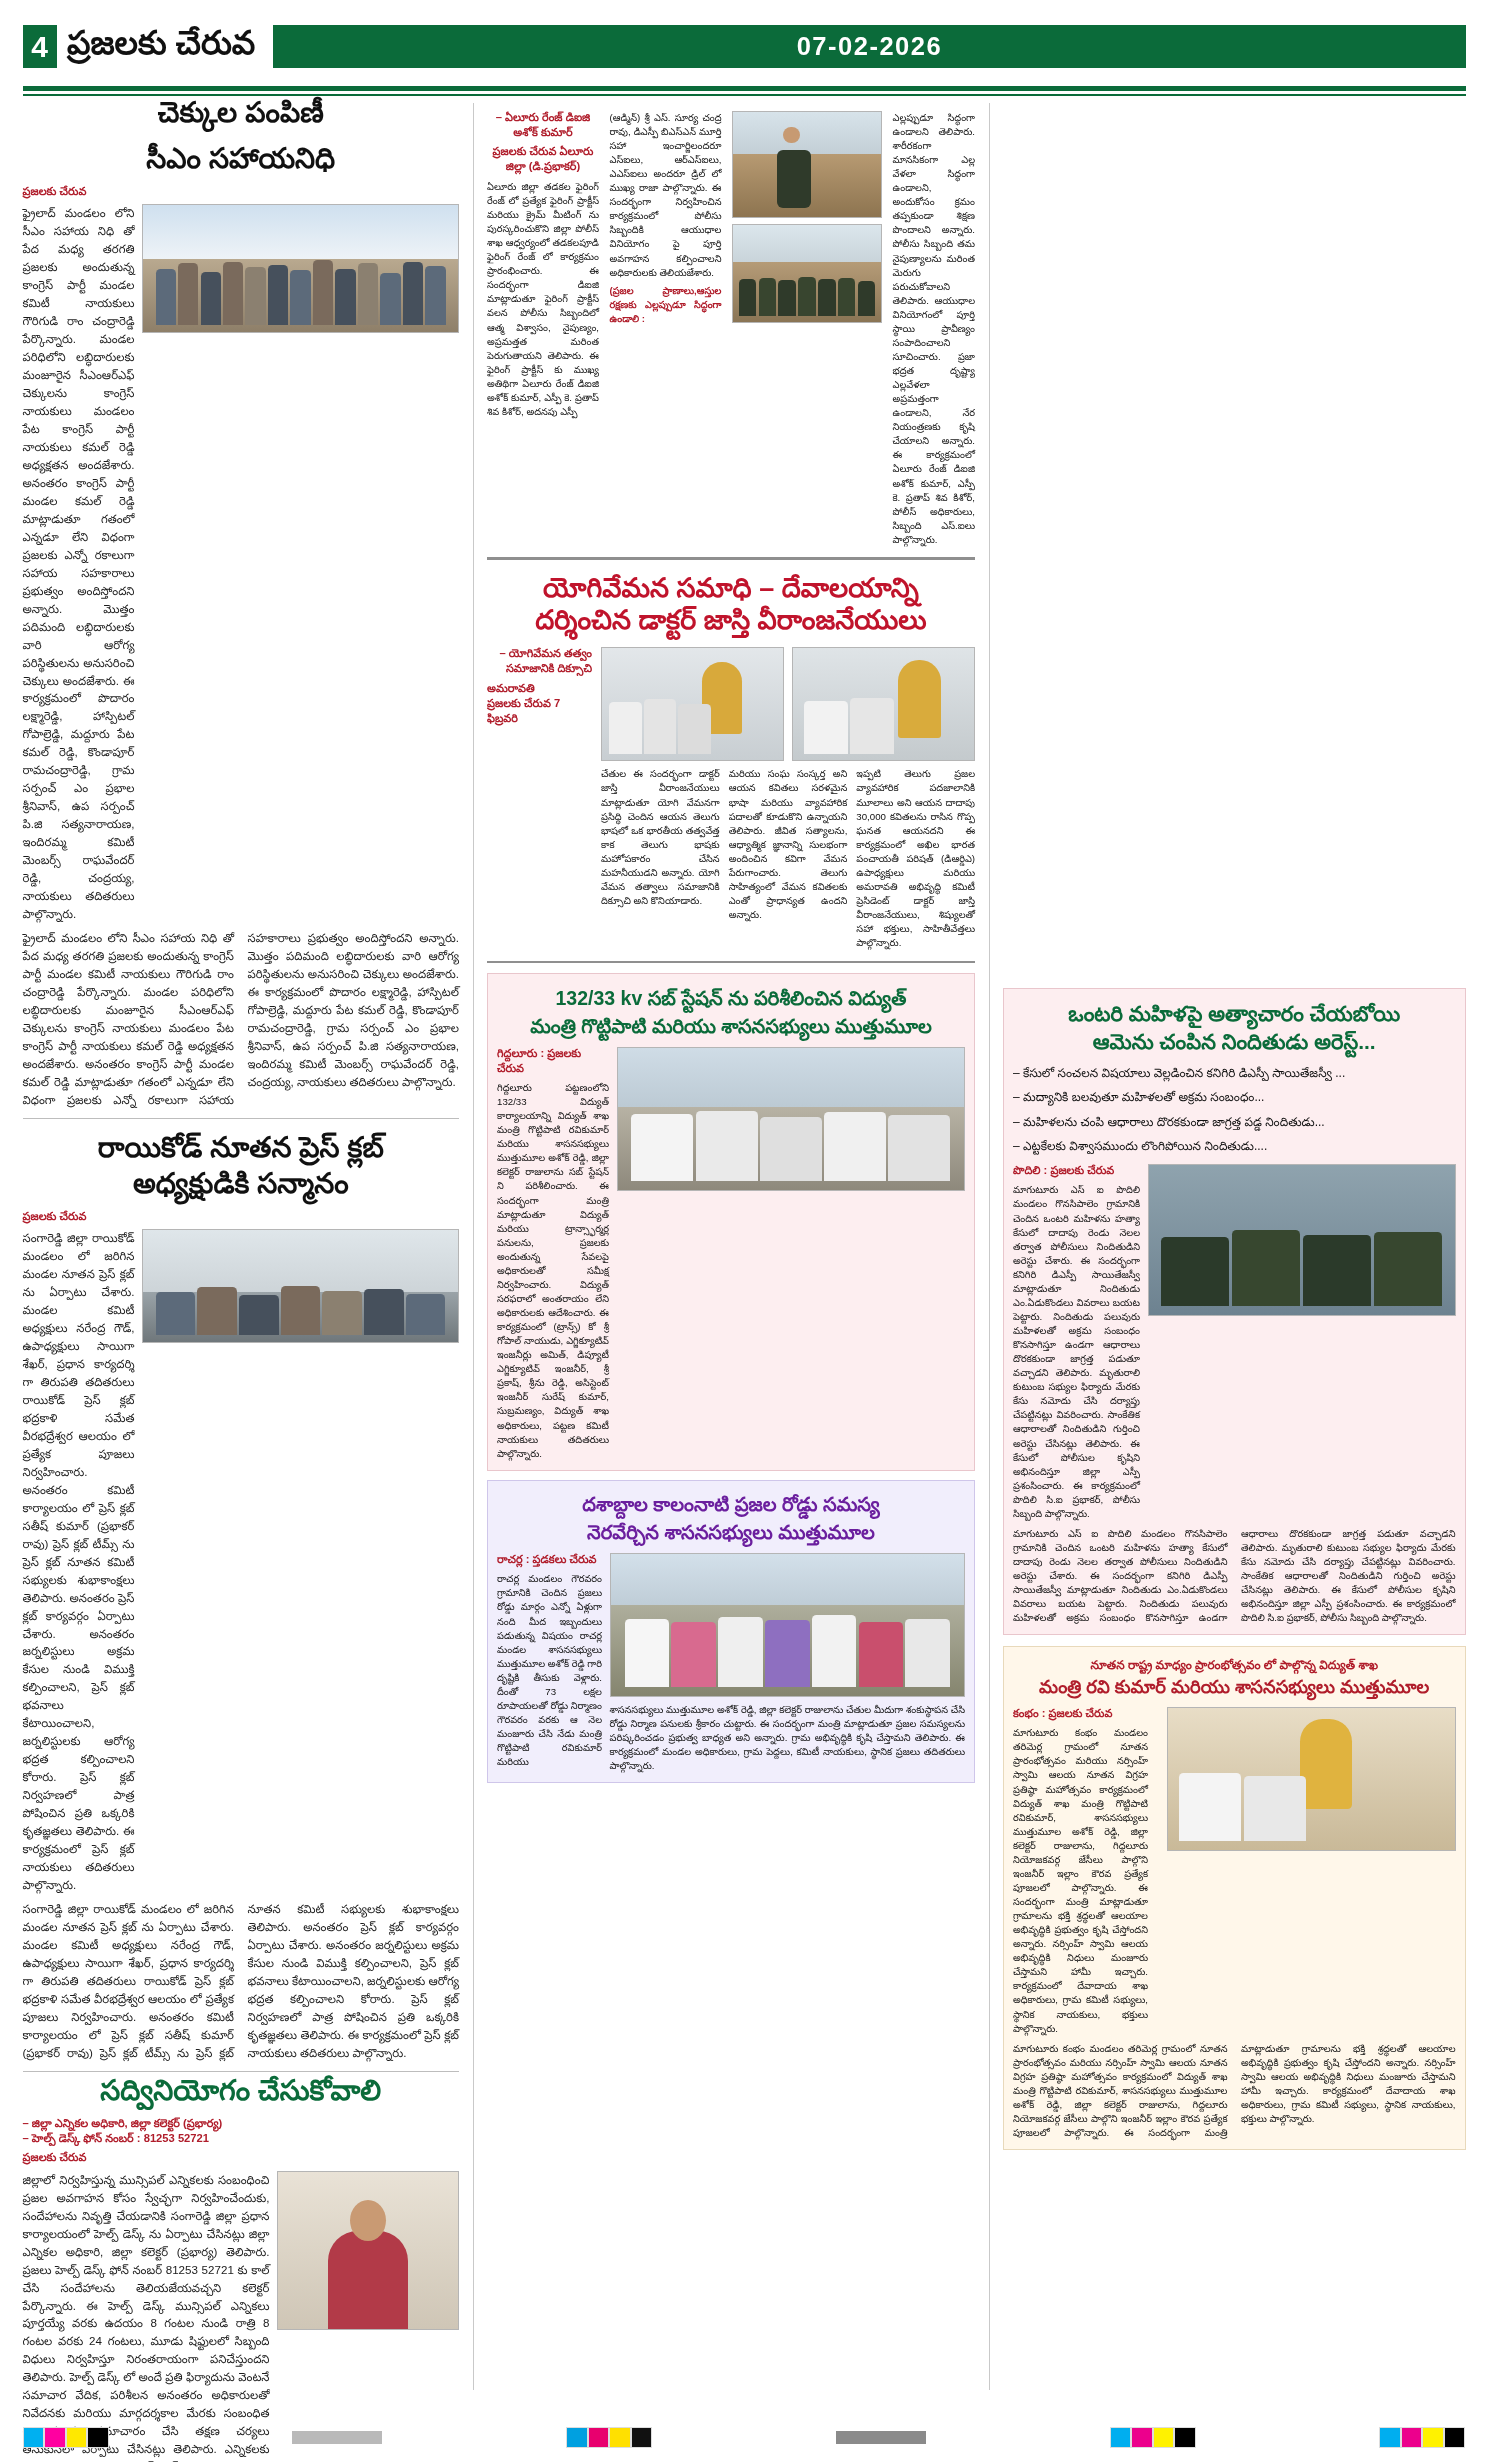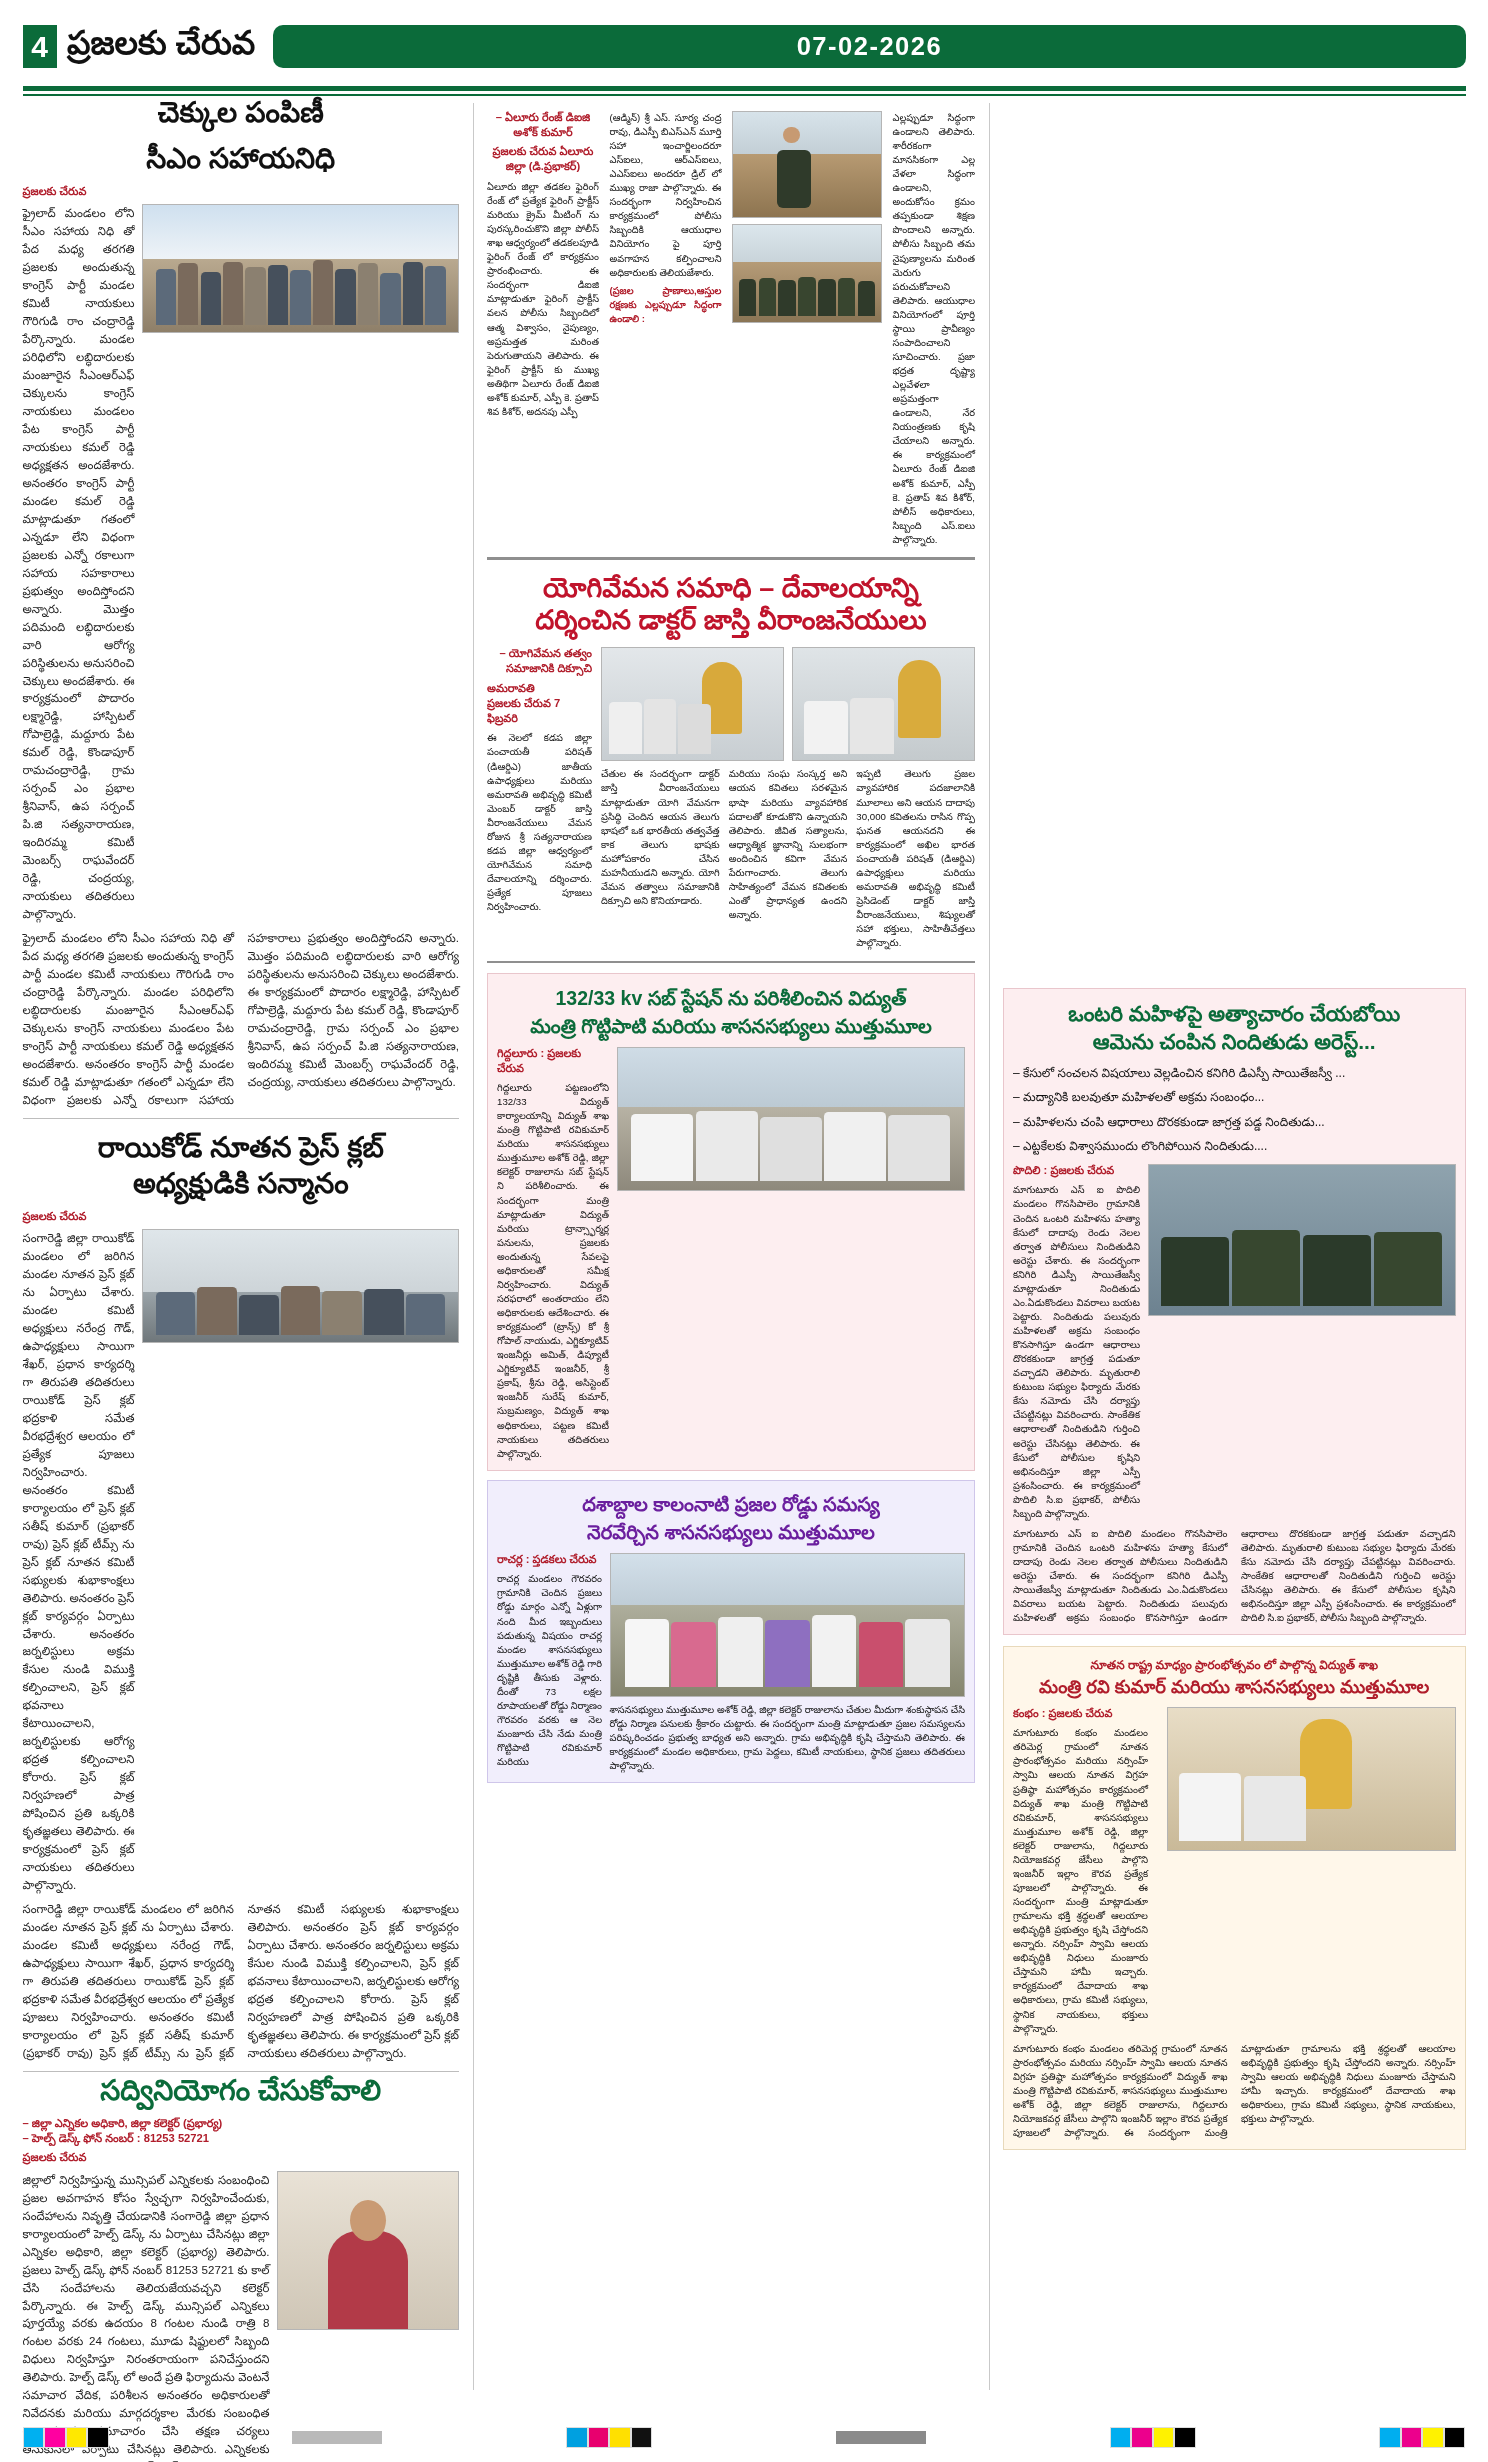--- a/index.html
+++ b/index.html
@@ -5,21 +5,21 @@
   html,body{margin:0;padding:0;background:#ffffff;}
   body{width:1488px;font-family:"Liberation Sans",sans-serif;color:#111;}
   .page{width:1488px;height:2462px;position:relative;background:#fff;box-sizing:border-box;padding:0;}
 
   
   .masthead{height:81px;display:flex;align-items:stretch;padding:12px 22.5px 0 22.5px;box-sizing:border-box;}
   .mast-left{display:flex;align-items:center;gap:10.5px;}
   .pageno{background:#0b6b3a;color:#fff;font-size:30px;font-weight:bold;width:34px;height:43px;display:flex;align-items:center;justify-content:center;}
   .mast-title{font-size:33px;font-weight:bold;color:#111;letter-spacing:0px;}
   .mast-right{flex:1;display:flex;align-items:center;justify-content:flex-end;margin-left:18px;}
-  .date-bar{background:#0b6b3a;color:#fff;width:100%;height:43px;display:flex;align-items:center;justify-content:center;font-size:25.5px;font-weight:bold;letter-spacing:1.5px;border-radius:10px;}
+  .date-bar{background:#0b6b3a;color:#fff;width:100%;height:43px;display:flex;align-items:center;justify-content:center;font-size:25.5px;font-weight:bold;letter-spacing:1.5px;}
   .mast-rule{height:5.2px;background:#0b6b3a;margin:4.5px 22.5px 0 22.5px;}
   .mast-rule2{height:2.2px;background:#0b6b3a;margin:3px 22.5px 0 22.5px;}
 
   
   .content{display:flex;gap:0;padding:7.5px 22.5px 0 22.5px;box-sizing:border-box;height:2294px;}
   .col{box-sizing:border-box;}
   .col1{width:450px;padding-right:13.5px;}
   .col2{width:517px;padding:0 13.5px;border-left:1.5px solid #c9c9c9;border-right:1.5px solid #c9c9c9;}
   .col3{width:476px;padding-left:13.5px;}
 
@@ -203,21 +203,20 @@
       <div class="sep-thick"></div>
 
       <div>
         <div class="hl hl-red" style="font-size:27px">యోగివేమన సమాధి – దేవాలయాన్ని</div>
         <div class="hl hl-red" style="font-size:27px;margin-top:-4.5px">దర్శించిన డాక్టర్ జాస్తి వీరాంజనేయులు</div>
         <div style="display:flex;gap:9px;margin-top:9px">
           <div style="width:105px">
             <div class="lead" style="text-align:right">– యోగివేమన తత్వం సమాజానికి దిక్సూచి</div>
             <div class="byline" style="margin-top:4.5px;white-space:pre-line">అమరావతి
 ప్రజలకు చేరువ 7 ఫిబ్రవరి</div>
-            <div class="tiny">ఈ నెలలో కడప జిల్లా పంచాయతీ పరిషత్ (డిఆర్డిఎ) జాతీయ ఉపాధ్యక్షులు మరియు అమరావతి అభివృద్ధి కమిటీ మెంబర్ డాక్టర్ జాస్తి వీరాంజనేయులు వేమన రోజున శ్రీ సత్యనారాయణ కడప జిల్లా ఆధ్వర్యంలో యోగివేమన సమాధి దేవాలయాన్ని దర్శించారు. ప్రత్యేక పూజలు నిర్వహించారు.</div>
           </div>
           <div style="flex:1">
             <div style="display:flex;gap:7.5px">
               <div class="photo" style="flex:1;height:112px">
                 <div style="position:absolute;inset:0;background:linear-gradient(#e3e7ea,#c8ced2)"></div>
                 <div style="position:absolute;left:55%;top:12%;width:40px;height:72px;background:#d8a93b;border-radius:19.5px 19.5px 3px 3px"></div>
                 <div class="ph-people" style="left:4%;right:40%">
                     <i style="height:84%;background:#efefef"></i>
                     <i style="height:88%;background:#e4e4e4"></i>
                     <i style="height:80%;background:#dcdcdc"></i>

